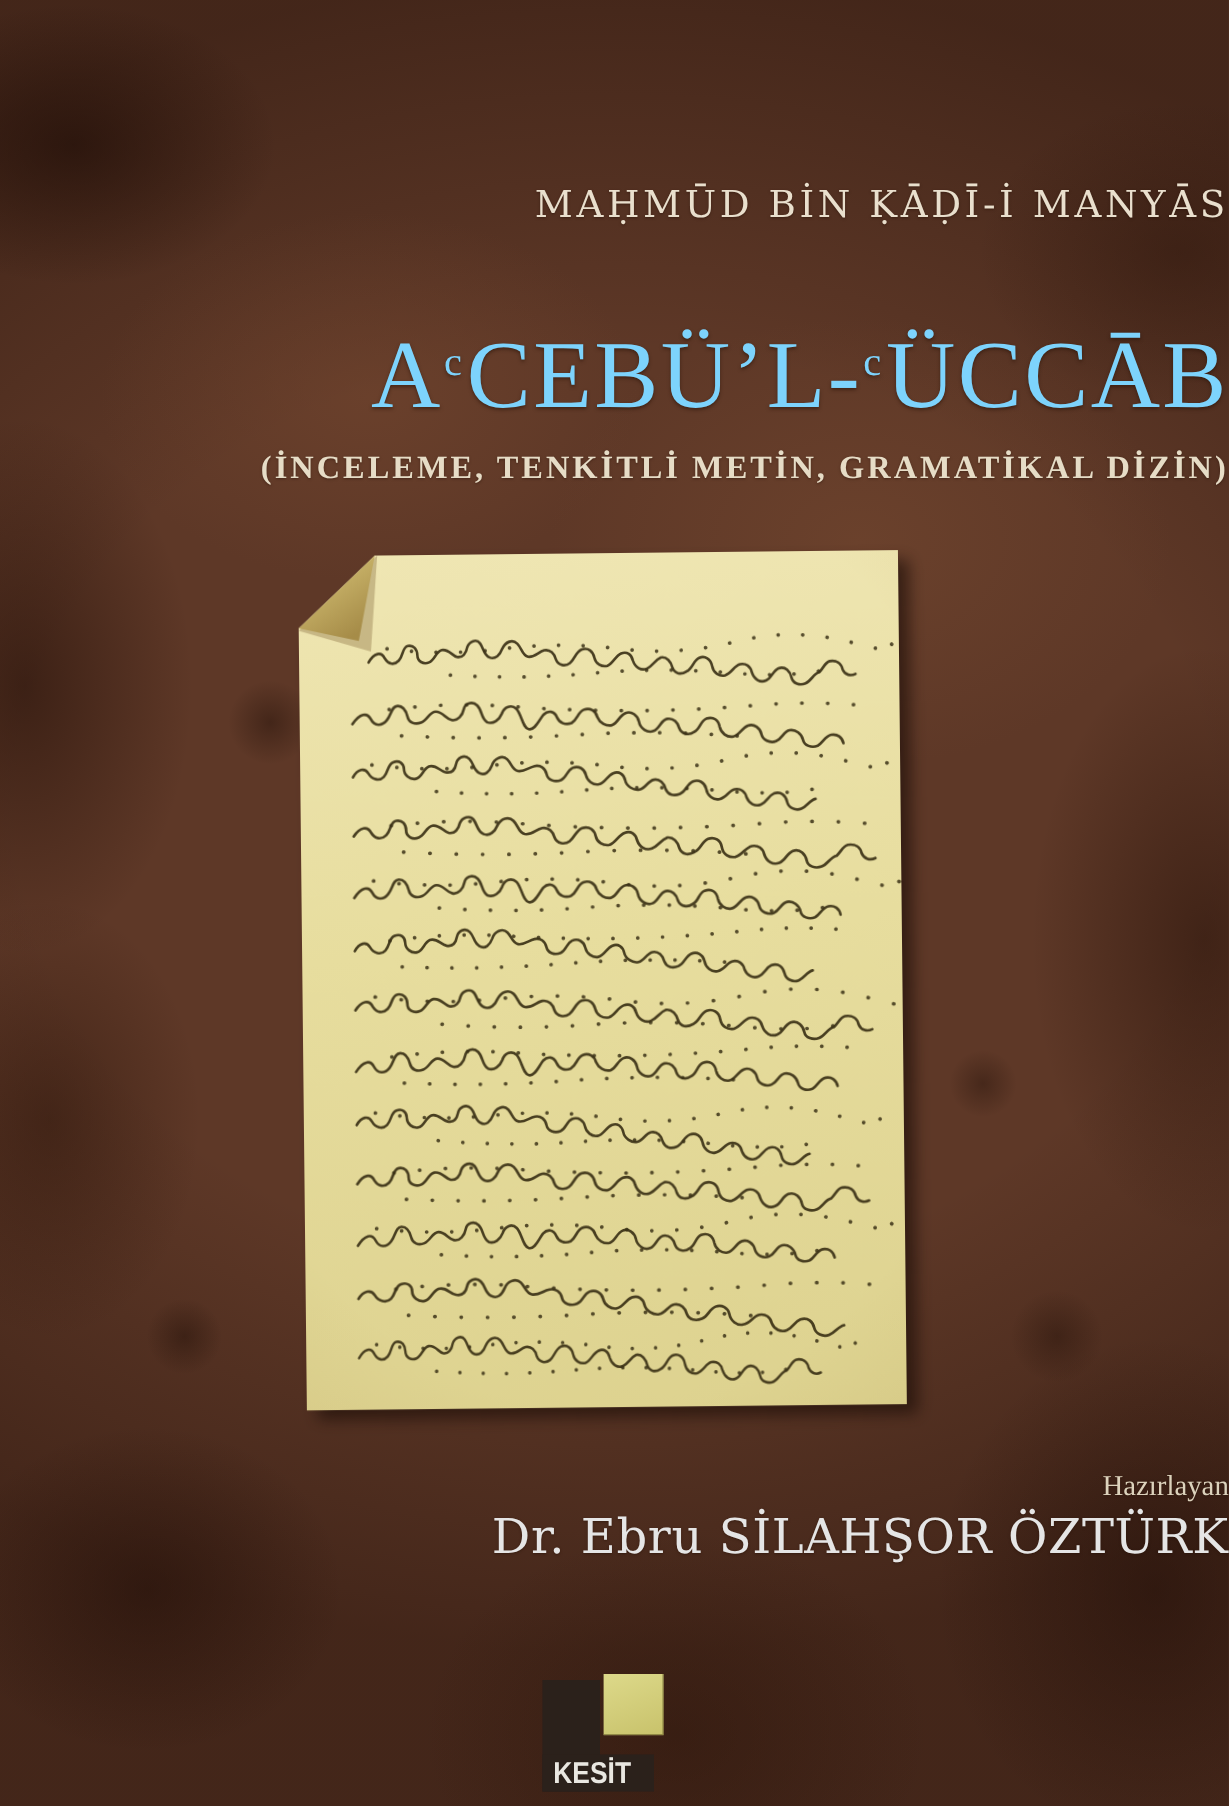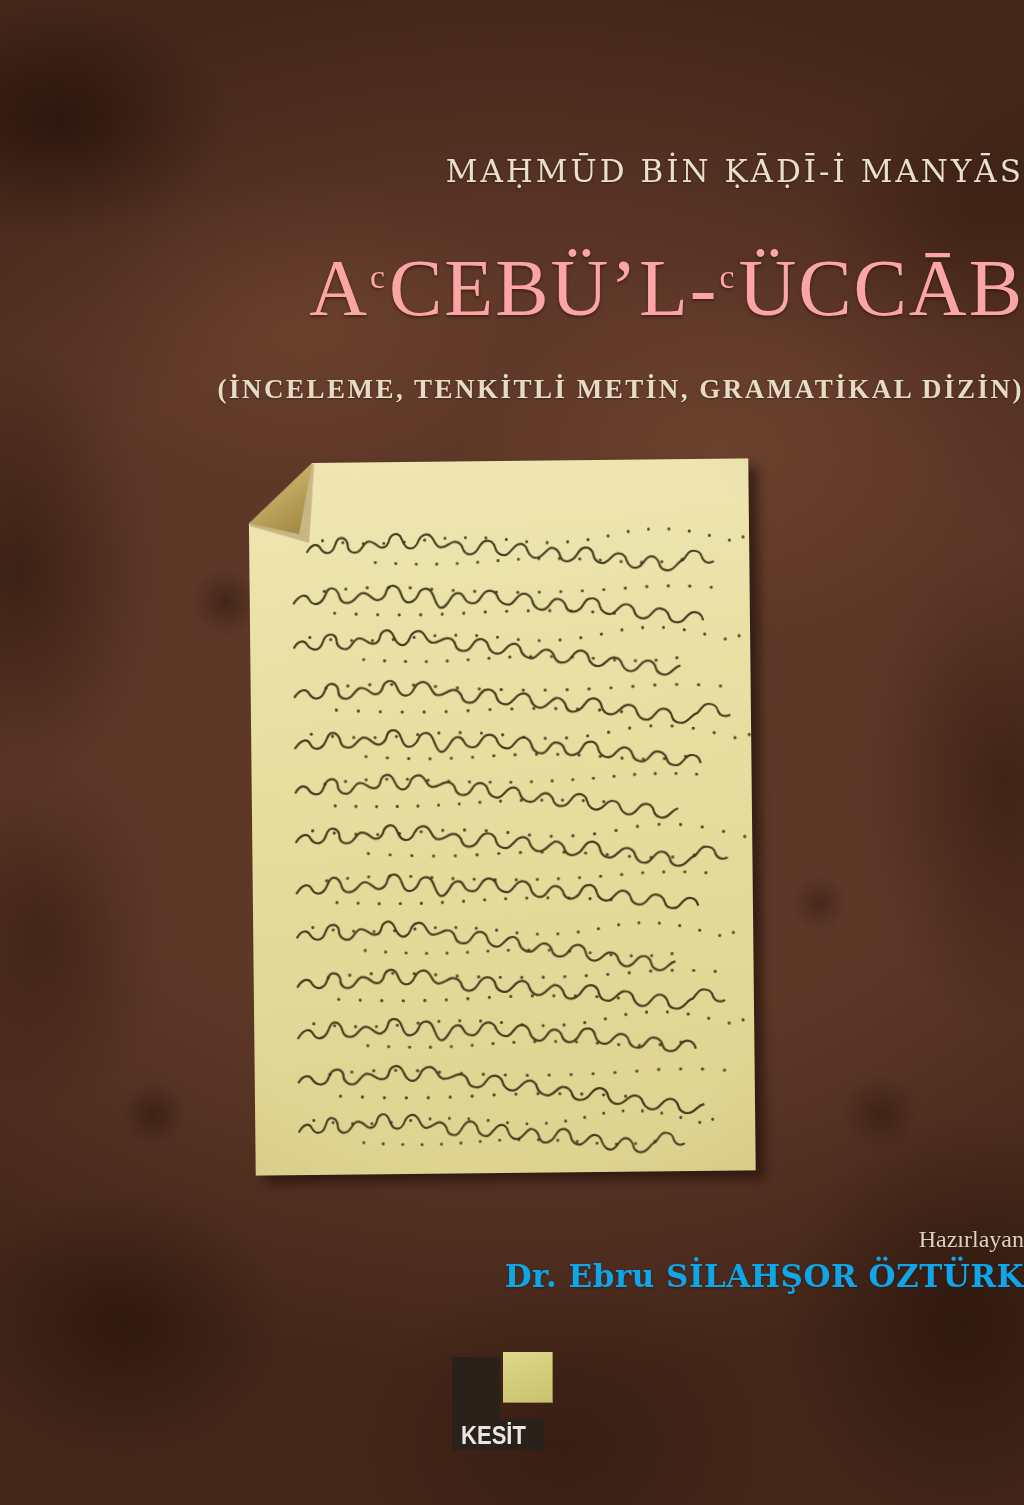--- a/index.html
+++ b/index.html
@@ -24,56 +24,56 @@
       radial-gradient(ellipse 360px 260px at 70% 30%, rgba(122,76,50,.45), transparent 72%),
       radial-gradient(ellipse 900px 700px at 50% 45%, transparent 55%, rgba(24,9,4,.38) 100%);
   }
   .center-line{position:absolute;left:0;width:100%;text-align:right;}
   .author-line{
     top:153px;font-size:31px;letter-spacing:3px;color:#e9dfcd;
     font-family:"DejaVu Serif","Liberation Serif",serif;
     text-shadow:0 1px 2px rgba(40,18,8,.55);
   }
   .title-line{
-    top:243px;font-size:80px;letter-spacing:2px;color:#fca5a5;
+    top:268px;font-size:80px;letter-spacing:2px;color:#7dd3fc;
     text-shadow:0 2px 3px rgba(40,18,8,.55);white-space:nowrap;
   }
   .title-line .ayin{
     display:inline-block;font-size:0.42em;transform:translateY(-0.80em);
     margin:0 2px 0 1px;
   }
   .subtitle-line{
     top:374px;font-size:27px;font-weight:bold;letter-spacing:2.5px;color:#e6dcc6;
     text-shadow:0 1px 2px rgba(40,18,8,.5);
   }
   .preparer-label{
     top:1226px;font-size:24px;color:#dcd2bc;text-shadow:0 1px 2px rgba(40,18,8,.5);
   }
   .preparer-name{
-    top:1258px;font-size:31px;font-weight:bold;letter-spacing:0.5px;color:#0ea5e9;
+    top:1258px;font-size:40px;font-weight:normal;letter-spacing:0.5px;color:#e5e5e5;
     font-family:"DejaVu Serif","Liberation Serif",serif;
     text-shadow:0 1px 2px rgba(40,18,8,.55);
   }
   .page-wrap{
     position:absolute;left:252px;top:461px;width:500px;height:712px;
     transform:rotate(-0.6deg);
     filter:drop-shadow(9px 8px 6px rgba(24,10,5,.60));
   }
   .page{
     position:absolute;inset:0;
     clip-path:polygon(64px 0, 100% 0, 100% 100%, 0 100%, 0 60px);
     background-image:
       radial-gradient(120% 100% at 50% 45%, rgba(0,0,0,0) 55%, rgba(140,110,40,.20) 100%),
       linear-gradient(175deg,#efe6b3 0%, #e7dd9e 45%, #ddd28f 100%);
   }
   .fold{position:absolute;left:0;top:0;}
   .ms{position:absolute;inset:0;width:100%;height:100%;}
   .ms-ink{stroke:#3b3116;stroke-width:2.2;fill:none;stroke-linecap:round;stroke-linejoin:round;opacity:.92;}
   .ms-dt{stroke:#3b3116;stroke-width:3.1;fill:none;stroke-linecap:round;stroke-dasharray:0.1 21;opacity:.85;}
-  .logo{position:absolute;left:452px;top:1352px;width:102px;height:98px;}
+  .logo{position:absolute;left:452px;top:1395px;width:102px;height:98px;}
   .logo .dark-square{position:absolute;left:0;top:5px;width:48px;height:93px;background:#2b211b;}
   .logo .text-band{position:absolute;left:0;top:67px;width:93px;height:31px;background:#2b211b;}
   .logo .khaki-square{
     position:absolute;left:51px;top:0;width:50px;height:51px;
     background:linear-gradient(160deg,#ddd98a,#c8c26b);
     box-shadow:inset -1px -1px 0 rgba(90,80,30,.5);
   }
   .logo .wordmark{
     position:absolute;left:1px;top:69px;width:92px;text-align:center;
     font-family:"Liberation Sans","DejaVu Sans",sans-serif;

